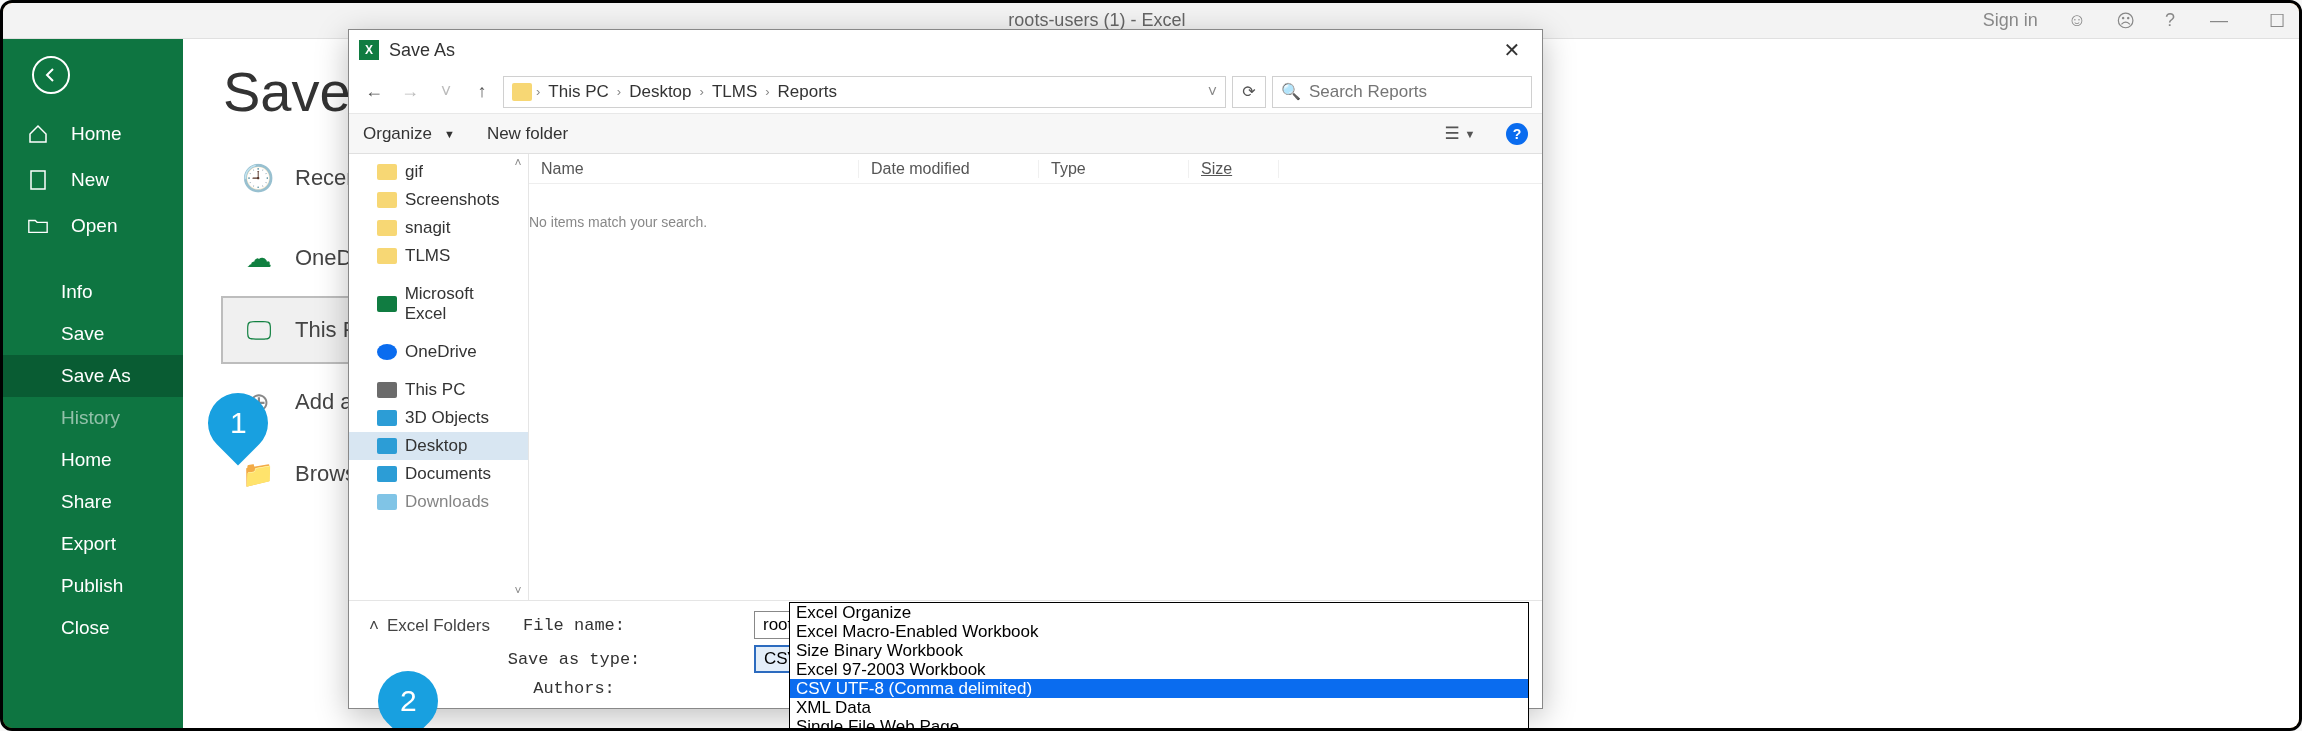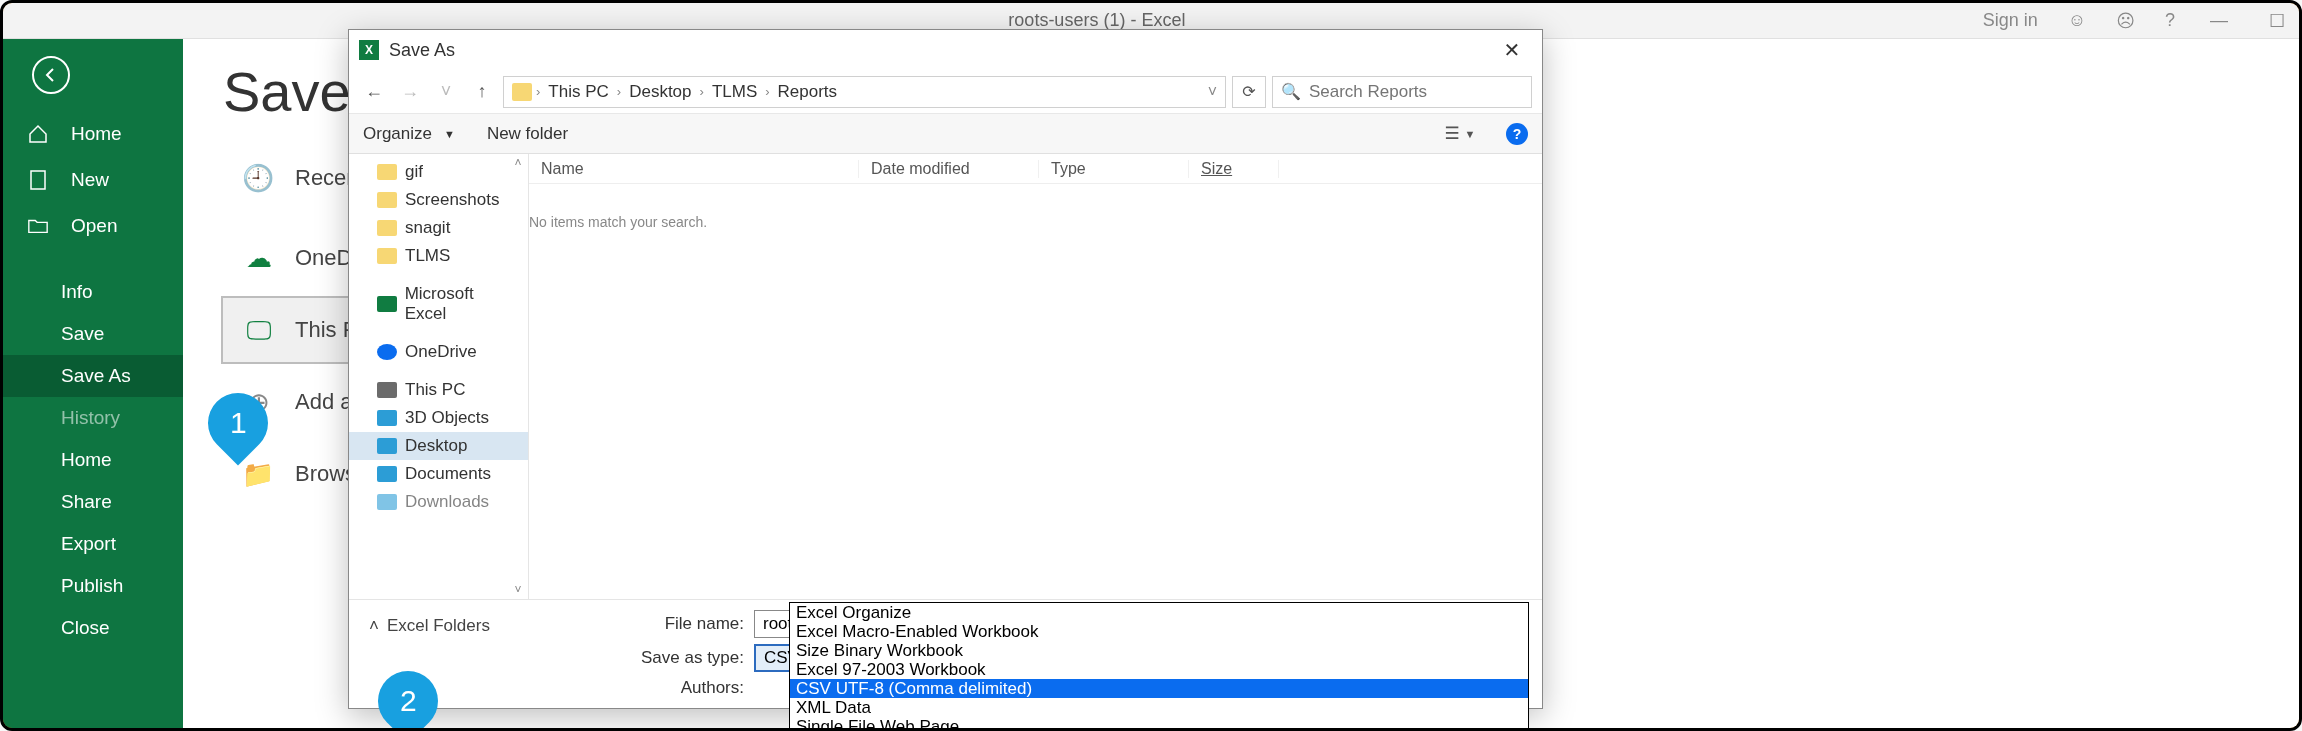--- a/index.html
+++ b/index.html
@@ -79,21 +79,21 @@
 .fl-col { padding: 0 12px; border-right: 1px solid #f0f0f0; }
 .fl-col.name { flex: 0 0 330px; }
 .fl-col.date { flex: 0 0 180px; }
 .fl-col.type { flex: 0 0 150px; }
 .fl-col.size { flex: 0 0 90px; text-decoration: underline; }
 .fl-empty { color: #888; font-size: 14px; padding: 30px 0; }
 
 
 .dlg-bottom { padding: 10px 26px 10px 55px; position: relative; }
 .field-row { display: flex; align-items: center; margin-bottom: 6px; }
-.field-label { width: 350px; text-align: right; padding-right: 10px; font-size: 17px; color: #333; }
+.field-label { width: 350px; text-align: center; padding-right: 10px; font-size: 17px; color: #333; font-family: Liberation Mono, monospace; }
 .field-input { flex: 1; border: 1px solid #888; height: 28px; display: flex; align-items: center; padding: 0 8px; font-size: 17px; background: #fff; }
 .field-input .drop { margin-left: auto; color: #555; font-size: 13px; }
 .field-input.typebox { background: #e3eef9; border: 2px solid #2c6bbf; }
 .author-row { display: flex; align-items: center; margin-top: 6px; }
 
 .hide-folders { position: absolute; left: 20px; bottom: 72px; display: flex; align-items: center; gap: 8px; font-size: 17px; color: #444; }
 
 
 .type-dropdown { position: absolute; left: 440px; right: 13px; top: 572px; background: #fff; border: 1px solid #000; z-index: 50; }
 .type-opt { font-size: 17px; padding: 0 6px; line-height: 19px; color: #000; }

